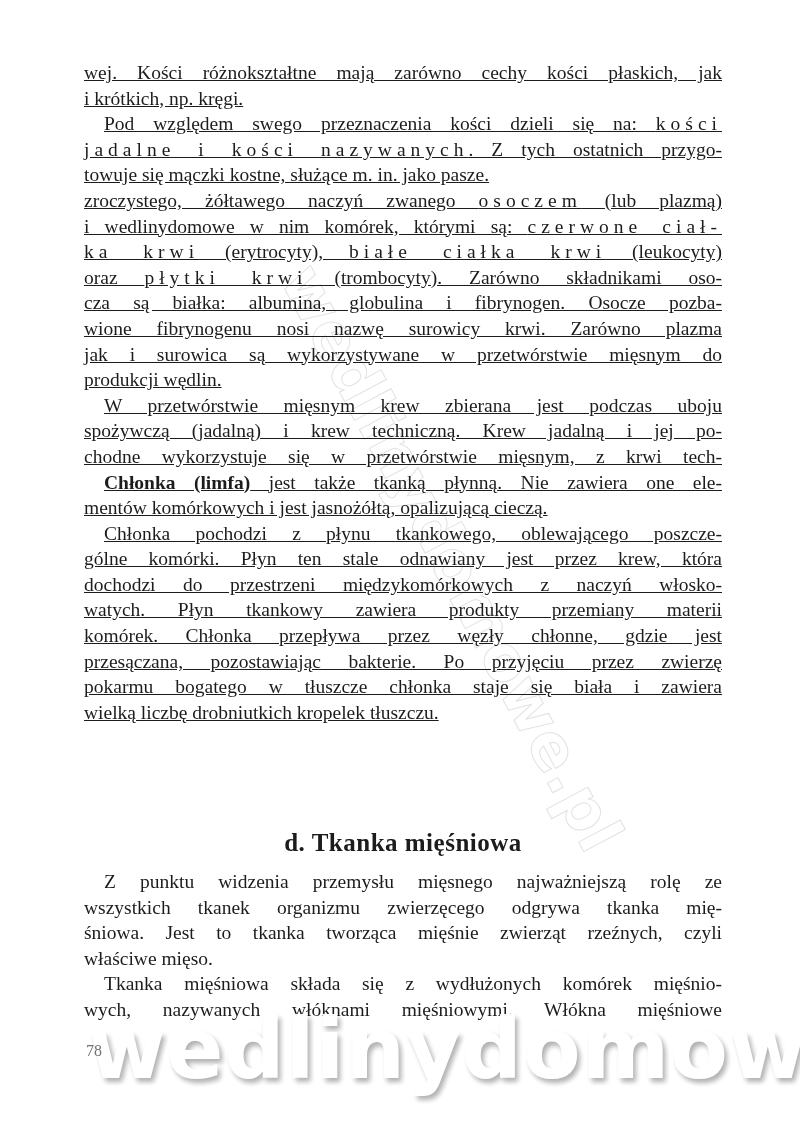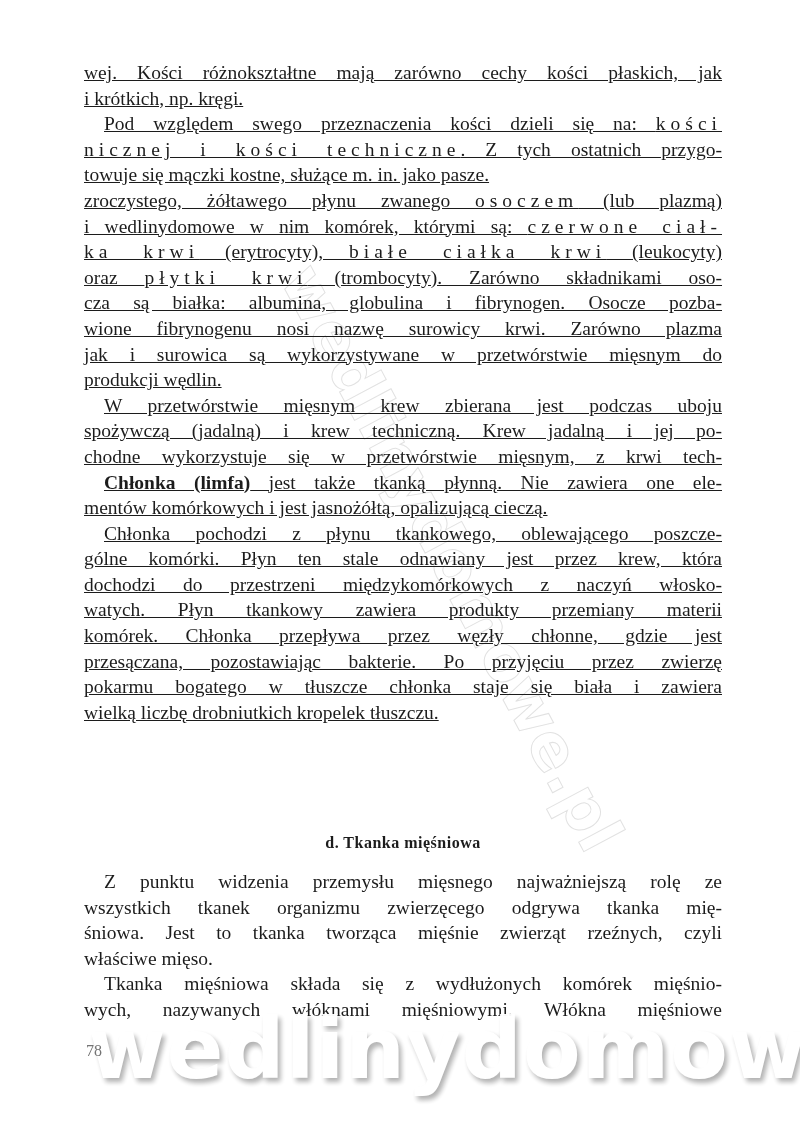--- a/index.html
+++ b/index.html
@@ -32,21 +32,21 @@
   .line.last { text-align-last: left; }
   .line.indent { padding-left: 20px; }
   .sp { letter-spacing: 5px; }
   .b { font-weight: bold; }
   .heading {
     position: absolute;
     left: 84px; width: 638px;
     top: 830px;
     text-align: center;
     font-weight: bold;
-    font-size: 16px;
+    font-size: 25px;
     line-height: 26px;
     letter-spacing: 0.5px;
   }
   .page-number {
     position: absolute;
     left: 86px; top: 1042px;
     font-size: 16px;
     color: #737373;
   }
   .wm-bottom {
@@ -87,26 +87,26 @@
 
   <div class="text-block" style="top:60px;text-decoration:underline;">
 
     <div>
       <div class="line">wej. Kości różnokształtne mają zarówno cechy kości płaskich, jak</div>
       <div class="line last">i krótkich, np. kręgi.</div>
     </div>
 
     <div>
       <div class="line indent"><span>Pod względem swego przeznaczenia kości dzieli się na: </span><span class="sp">kości</span></div>
-      <div class="line"><span class="sp">nicznej i kości techniczne</span><span>. Z tych ostatnich przygo-</span></div>
+      <div class="line"><span class="sp">jadalne i kości nazywanych</span><span>. Z tych ostatnich przygo-</span></div>
       <div class="line last">towuje się mączki kostne, służące m. in. jako pasze.</div>
     </div>
 
     <div>
-      <div class="line"><span>zroczystego, żółtawego płynu zwanego </span><span class="sp">osoczem</span><span> (lub plazmą)</span></div>
+      <div class="line"><span>zroczystego, żółtawego naczyń zwanego </span><span class="sp">osoczem</span><span> (lub plazmą)</span></div>
       <div class="line"><span>i wedlinydomowe w nim komórek, którymi są: </span><span class="sp">czerwone ciał-</span></div>
       <div class="line"><span class="sp">ka krwi</span><span> (erytrocyty), </span><span class="sp">białe ciałka krwi</span><span> (leukocyty)</span></div>
       <div class="line"><span>oraz </span><span class="sp">płytki krwi</span><span> (trombocyty). Zarówno składnikami oso-</span></div>
       <div class="line">cza są białka: albumina, globulina i fibrynogen. Osocze pozba-</div>
       <div class="line">wione fibrynogenu nosi nazwę surowicy krwi. Zarówno plazma</div>
       <div class="line">jak i surowica są wykorzystywane w przetwórstwie mięsnym do</div>
       <div class="line last">produkcji wędlin.</div>
     </div>
 
     <div>

